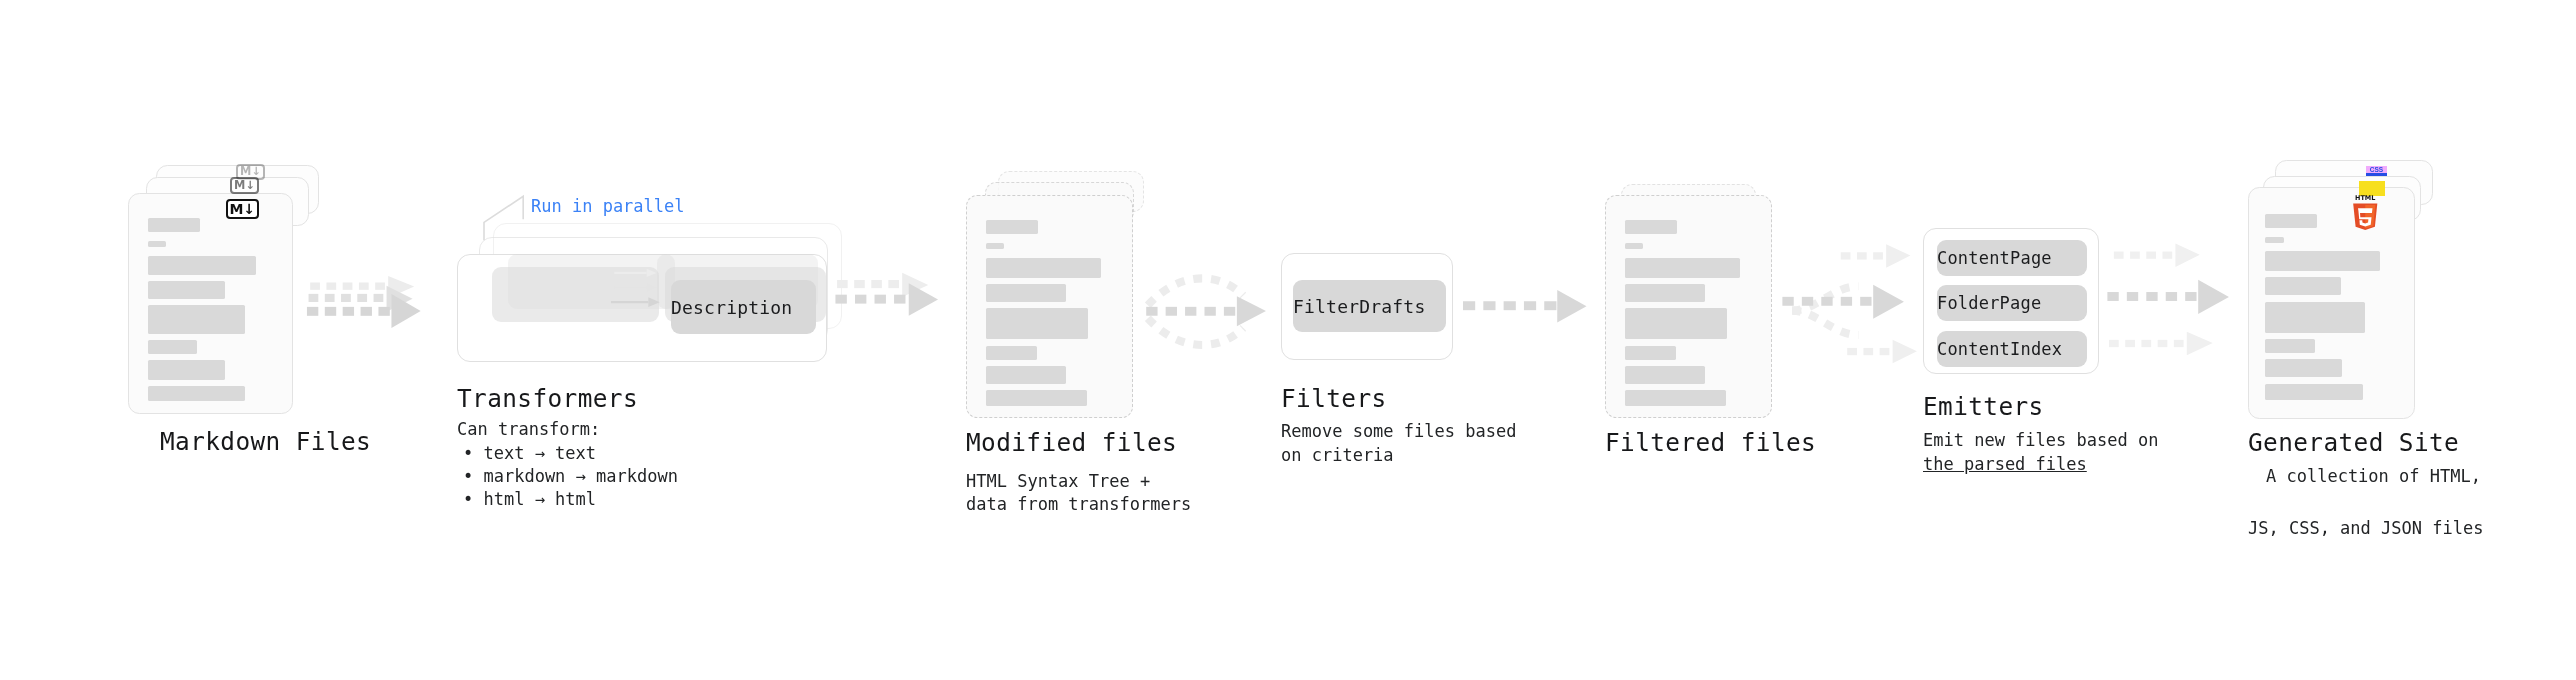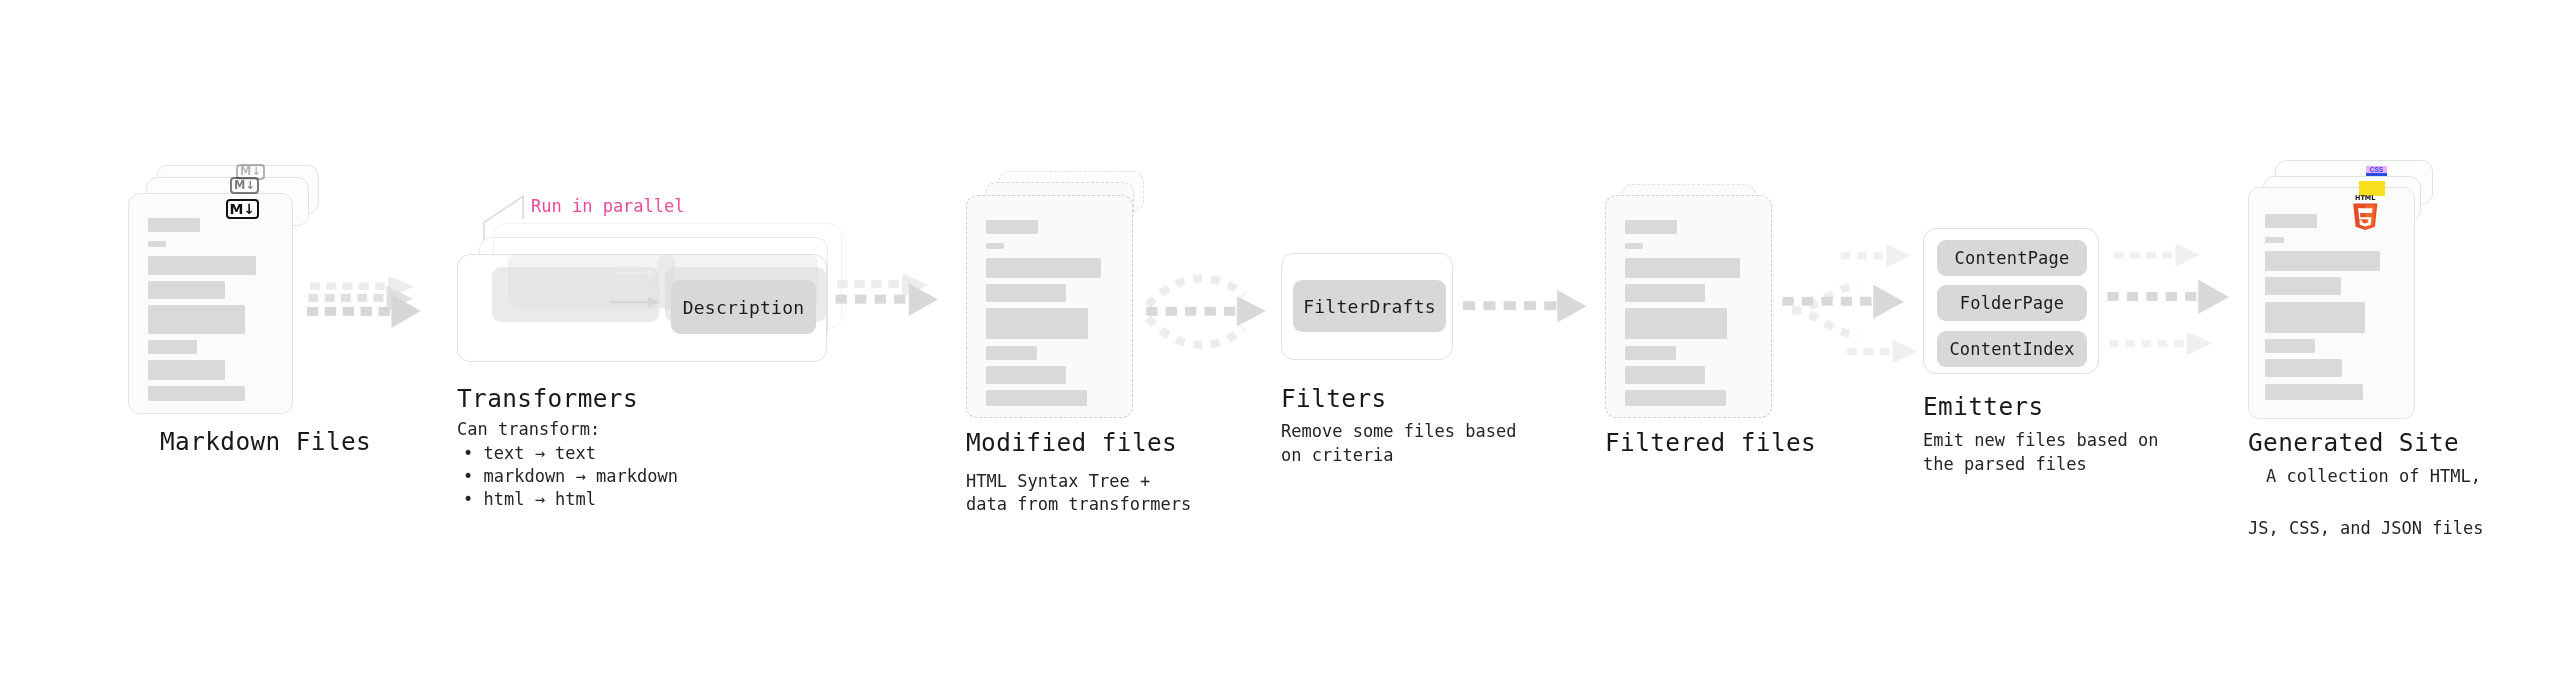--- a/index.html
+++ b/index.html
@@ -81,33 +81,33 @@
     position: absolute;
     border: 1.6px solid #e0e0e0;
     border-radius: 13px;
     background: rgba(255,255,255,0.0);
   }
   .gbox.solidbg { background: #ffffff; }
   .pill {
     position: absolute;
     background: #d8d8d8;
     border-radius: 9px;
-    display: flex; align-items: center; justify-content: center;
+    display: flex; align-items: center; 
     font-size: 18px;
     color: #1b1c1e;
     letter-spacing: 0.2px;
     white-space: nowrap;
   }
   .pill.fade2 { background: rgba(216,216,216,0.55); }
   .pill.fade1 { background: rgba(216,216,216,0.30); }
 
   .run-parallel {
     position: absolute;
     font-size: 17px;
-    color: #ec4899;
+    color: #3b82f6;
     white-space: nowrap;
   }
 
   svg { position: absolute; overflow: visible; }
 </style>
 </head>
 <body>
 
 <div id="stage">
 
@@ -313,21 +313,21 @@
     <span>ContentPage</span>
   </div>
   <div class="pill" style="left:1937px; top:285px; width:150px; height:36px; font-size:17px;">
     <span>FolderPage</span>
   </div>
   <div class="pill" style="left:1937px; top:331px; width:150px; height:36px; font-size:17px;">
     <span>ContentIndex</span>
   </div>
   <div class="h-label" style="left:1923px; top:392px;">Emitters</div>
   <div class="sub-label" style="left:1923px; top:429px;">Emit new files based on</div>
-  <div class="sub-label" style="left:1923px; top:453px;">the parsed files</div>
+  <div class="sub-label" style="left:1923px; top:453px;text-decoration:underline;">the parsed files</div>
 
   <svg style="left:2109px; top:232px;" width="154" height="146" viewBox="0 0 190 180">
     <g fill="#f0f0f0">
       <rect x="6" y="24" width="12" height="9"></rect>
         <rect x="26" y="24" width="12" height="9"></rect>
       <rect x="46" y="24" width="12" height="9"></rect>
         <rect x="66" y="24" width="12" height="9"></rect>
       <polygon points="82,14 112,28 82,43"></polygon>
     </g>
     <g fill="#d8d8d8">

